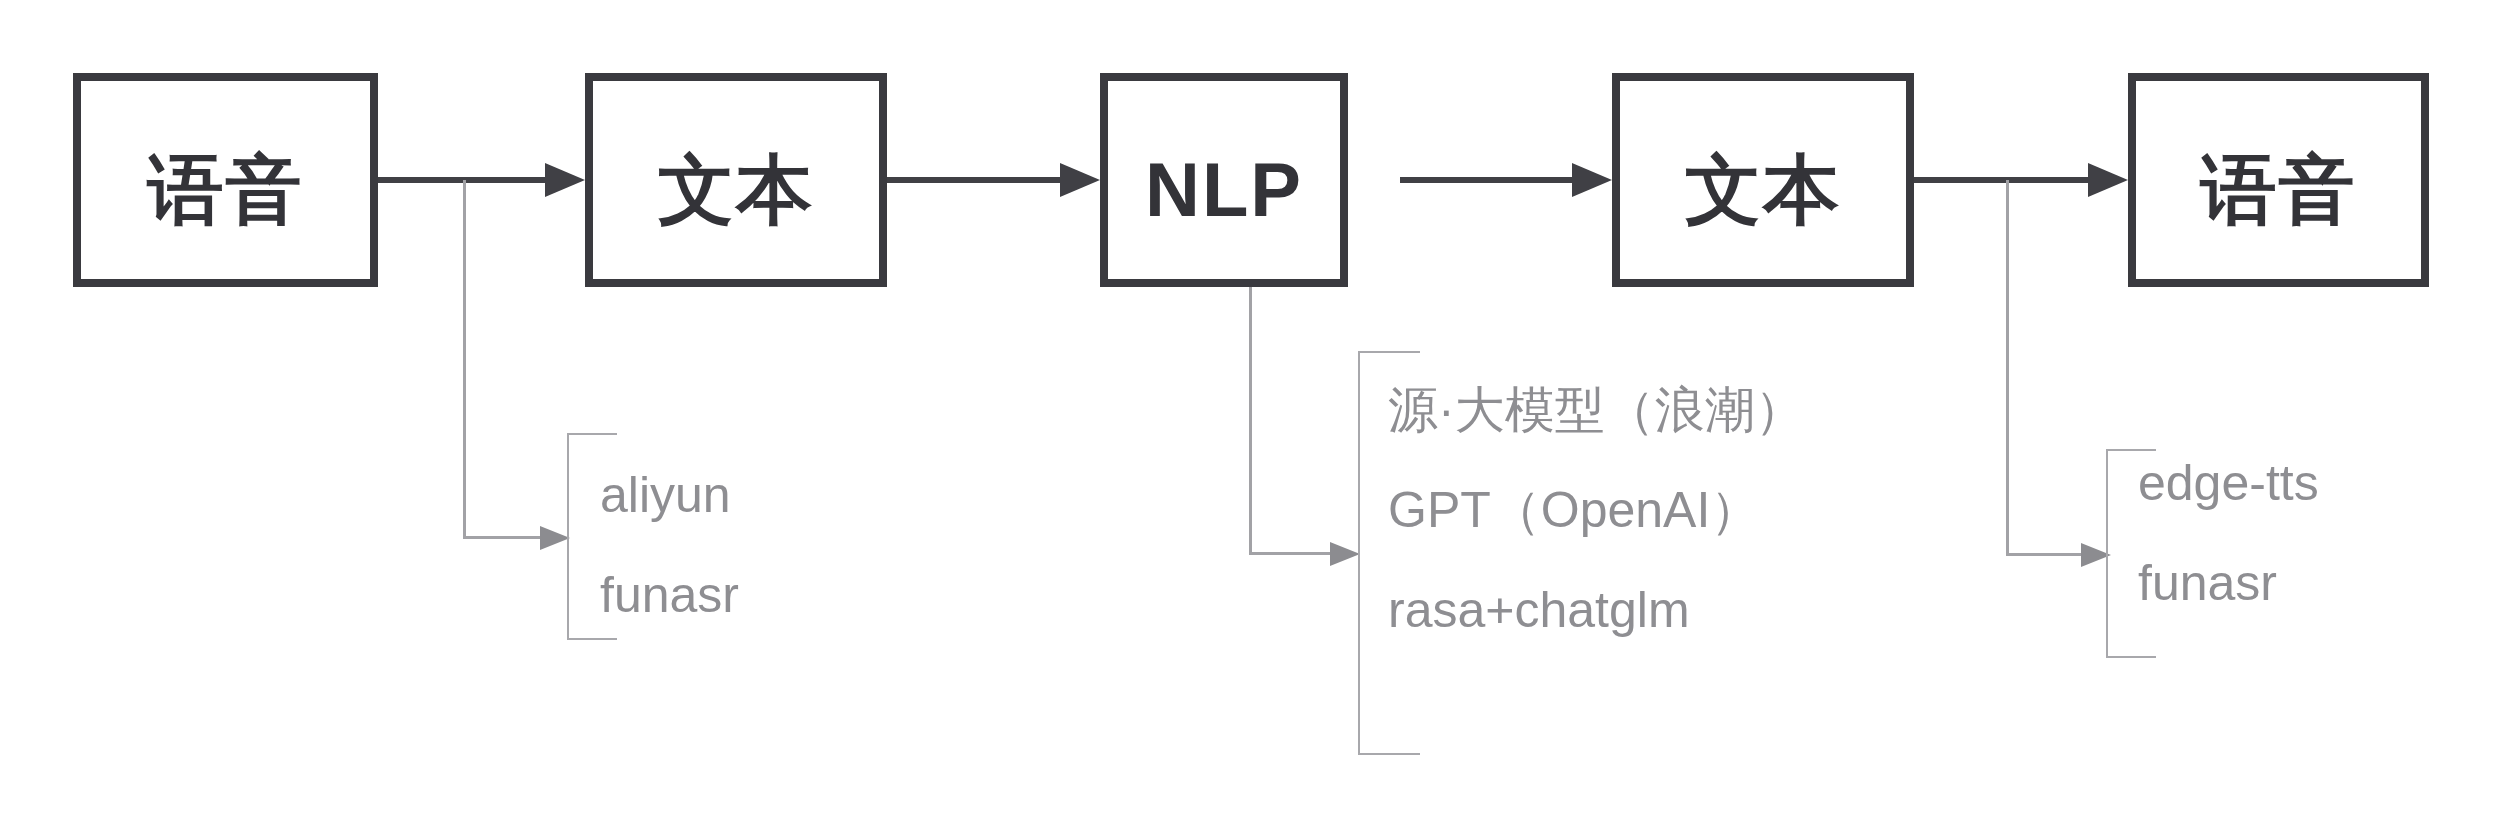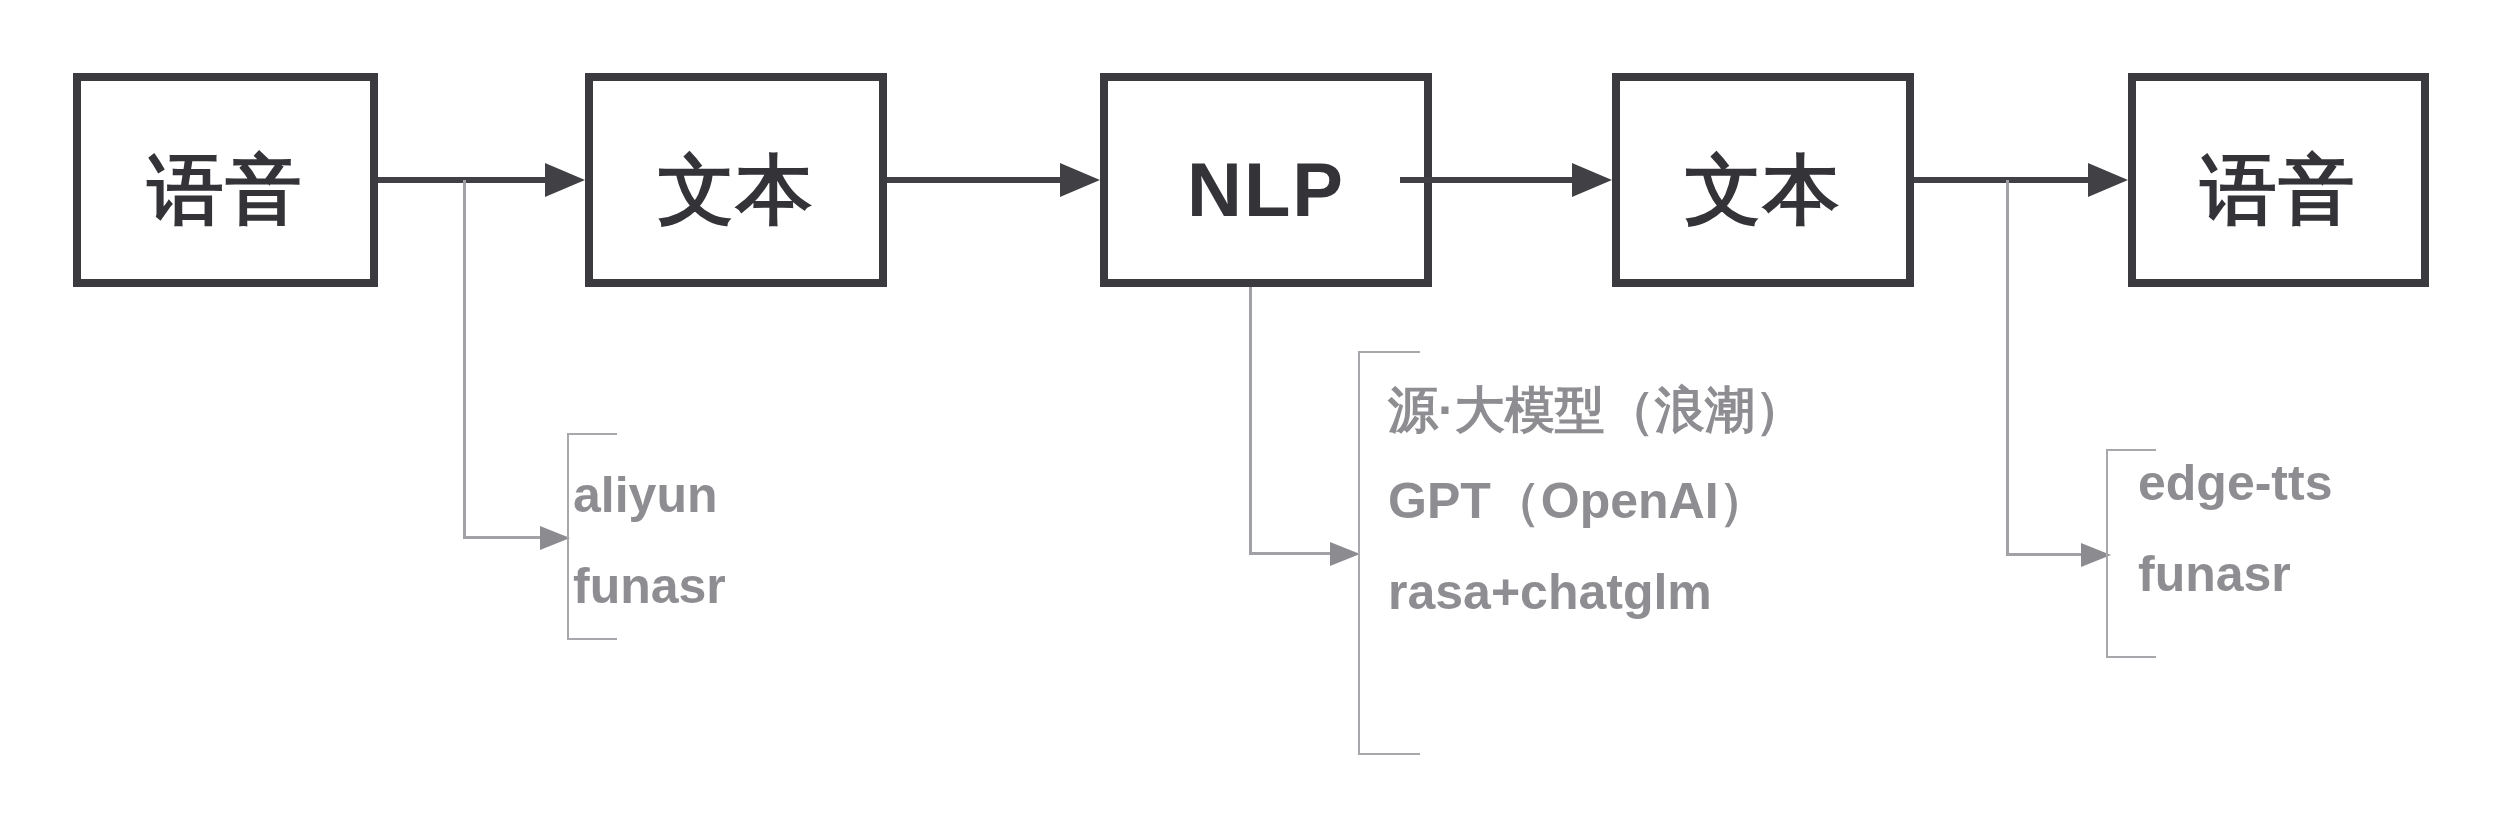--- a/index.html
+++ b/index.html
@@ -48,37 +48,37 @@
   
   .bracket{
     position:absolute;box-sizing:border-box;
     border-left:2px solid var(--bracket);
     border-top:2px solid var(--bracket);
     border-bottom:2px solid var(--bracket);
   }
 
   
   .ann-group{
-    position:absolute;display:flex;flex-direction:column;gap:21px;
-    color:var(--annotation);font-size:50px;font-weight:bold;
+    position:absolute;display:flex;flex-direction:column;gap:30px;
+    color:var(--annotation);font-size:50px;
   }
   .ann-row{line-height:70px;height:70px;white-space:nowrap;}
 </style>
 </head>
 <body>
 
 <div class="canvas">
 
   <div class="node" style="left:73px;width:305px;">
     <span class="label">语音</span>
   </div>
   <div class="node" style="left:585px;width:302px;">
     <span class="label">文本</span>
   </div>
-  <div class="node" style="left:1100px;width:332px;">
+  <div class="node" style="left:1100px;width:248px;">
     <span class="label">NLP</span>
   </div>
   <div class="node" style="left:1612px;width:302px;">
     <span class="label">文本</span>
   </div>
   <div class="node" style="left:2128px;width:301px;">
     <span class="label">语音</span>
   </div>
 
   <div>
@@ -113,21 +113,21 @@
   <div>
     <div class="v-conn" style="left:2006px;top:180px;height:376px;"></div>
     <div class="h-conn" style="left:2006px;top:553px;width:76px;"></div>
     <div class="conn-head" style="left:2081px;top:543px;"></div>
   </div>
 
   <div class="bracket" style="left:567px;top:433px;width:50px;height:207px;"></div>
   <div class="bracket" style="left:1358px;top:351px;width:62px;height:404px;"></div>
   <div class="bracket" style="left:2106px;top:449px;width:50px;height:209px;"></div>
 
-  <div class="ann-group" style="left:573px;top:460px;justify-content:center;">
+  <div class="ann-group" style="left:600px;top:460px;justify-content:center;">
     <div class="ann-row">aliyun</div>
     <div class="ann-row">funasr</div>
   </div>
 
   <div class="ann-group" style="left:1388px;top:375px;">
     <div class="ann-row">源·大模型（浪潮）</div>
     <div class="ann-row">GPT（OpenAI）</div>
     <div class="ann-row">rasa+chatglm</div>
   </div>
 

